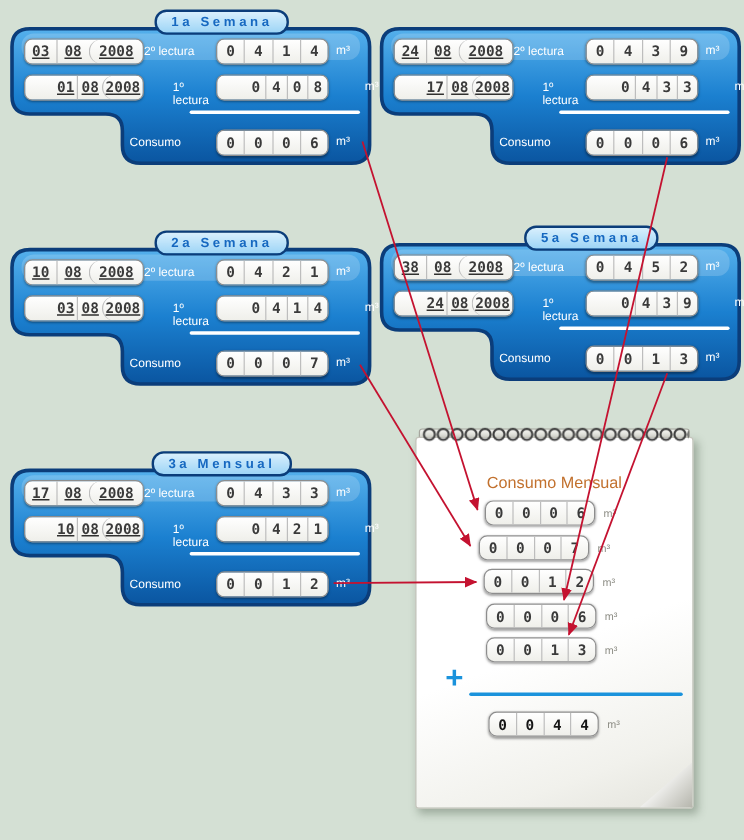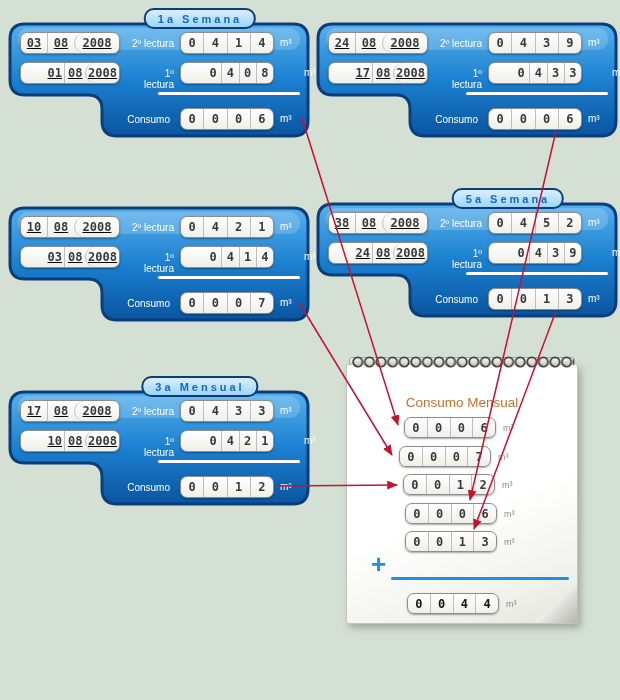--- a/index.html
+++ b/index.html
@@ -4,21 +4,21 @@
 <title>Consumo Mensual</title>
 <style>
   * { box-sizing: border-box; margin: 0; padding: 0; }
   body { background:#d4e0d4; font-family:"Liberation Sans", sans-serif; }
   .stage { position:relative; width:620px; height:700px; background:#d4e0d4; overflow:hidden; }
 
   
   .card { position:absolute; width:302px; height:116px; }
   .card-bg { position:absolute; left:0; top:0; width:302px; height:116px; overflow:visible; }
   .tab {
-    position:absolute; top:-14px; left:50%; transform:translateX(-50%); margin-left:41px;
+    position:absolute; top:-14px; left:50%; transform:translateX(-50%); margin-left:26px;
     padding:3px 12px 2px; background:linear-gradient(#d8effd,#9ed5f6);
     border:2px solid #0b3d7a; border-radius:10px;
     color:#1668c0; font-weight:bold; font-size:11px; letter-spacing:3px;
     white-space:nowrap; z-index:3;
   }
   .wbox {
     position:absolute; display:flex; background:linear-gradient(#ffffff,#efefea);
     border:1px solid #8d8d8d; border-radius:7px;
     box-shadow:0 1px 2px rgba(0,0,0,0.35); overflow:hidden; z-index:2;
   }
@@ -26,38 +26,38 @@
     flex:1; display:flex; align-items:center; justify-content:center;
     font-family:"DejaVu Sans Mono", monospace; font-size:12px; font-weight:600;
     color:#3a3a3a; border-left:1px solid #bdbdbd;
   }
   .wbox .cell:first-child { border-left:none; }
   .date-box { left:12px; width:100px; height:22px;text-decoration:underline; }
   .date-box .yr { flex:1.7;border-radius:10px; }
   .digit-box { left:172px; width:94px; height:22px; }
   .r1 { top:10px; } .r2 { top:40px;padding-left:24px; }
   .digit-box.rc { top:86px; }
-  .lbl { position:absolute; left:112px; width:54px; text-align:right; color:#fff; font-size:10px; z-index:2; }
+  .lbl { position:absolute; left:112px; width:54px; color:#fff; font-size:10px; z-index:2; }
   .lbl.r1 { top:16px; } .lbl.r2 { top:46px; } .lbl.rc { top:92px; left:100px; width:62px; }
   .unit { position:absolute; left:272px; color:#fff; font-size:10px; z-index:2; }
   .unit.r1 { top:15px; } .unit.r2 { top:45px; } .unit.rc { top:91px; }
   .sumline { position:absolute; left:150px; top:70px; width:142px; height:3px; background:#fff; border-radius:2px; z-index:2; }
 
   .card-1 { left:8px;   top:22px;  }
   .card-4 { left:316px; top:22px;  }
   .card-2 { left:8px;   top:206px; }
   .card-5 { left:316px; top:202px; }
   .card-3 { left:8px;   top:390px; }
 
   
   .notepad { position:absolute; left:346px; top:350px; width:234px; height:334px; }
   .binding-bar { position:absolute; top:7px; left:3px; width:226px; height:12px;
     background:linear-gradient(#f4f4f0,#c8c8c0); border:1px solid #a8a8a0; border-radius:3px; z-index:1; }
   .rings { position:absolute; top:0; left:6px; z-index:3; }
-  .paper { position:absolute; top:14px; left:0; width:232px; height:260px;
+  .paper { position:absolute; top:14px; left:0; width:232px; height:310px;
     background:linear-gradient(160deg,#ffffff 55%,#f1f1ec 85%,#e4e4dd 100%);
     border:1px solid #c4c4bb; border-radius:3px;
     box-shadow:3px 4px 7px rgba(55,75,55,0.35); z-index:2; }
   .pad-title { position:absolute; top:30px; width:100%; text-align:center; color:#c2712e; font-size:13.5px; }
   .pad-row { position:absolute; display:flex; align-items:center; gap:7px; }
   .pad-row .wbox { position:relative; left:auto; top:auto; width:92px; height:21px; }
   .unit-n { color:#8d8d85; font-size:9px; }
   .pr1 { top:52px;  left:57px; }
   .pr2 { top:81px;  left:52px; }
   .pr3 { top:109px; left:56px; }
@@ -162,20 +162,21 @@
       <span class="cell">6</span>
     </div>
     <span class="unit rc">m³</span>
   </div>
 
   <div class="card card-2">
     <svg class="card-bg" viewBox="0 0 302 116">
       <path d="M17,2 H285 Q300,2 300,17 V99 Q300,114 285,114 H109 Q94,114 94,99 V87 Q94,73 80,73 H17 Q2,73 2,58 V17 Q2,2 17,2 Z" fill="url(#cardGrad)" stroke="#0b3d7a" stroke-width="3"></path>
       <rect x="10" y="6" width="282" height="22" rx="10" fill="#ffffff" opacity="0.18"></rect>
     </svg>
+    <div class="tab"><span>2a Semana</span></div>
     <div class="wbox date-box r1">
       <span class="cell">10</span>
       <span class="cell">08</span>
       <span class="cell yr">2008</span>
     </div>
     <div class="wbox date-box r2">
       <span class="cell">03</span>
       <span class="cell">08</span>
       <span class="cell yr">2008</span>
     </div>

